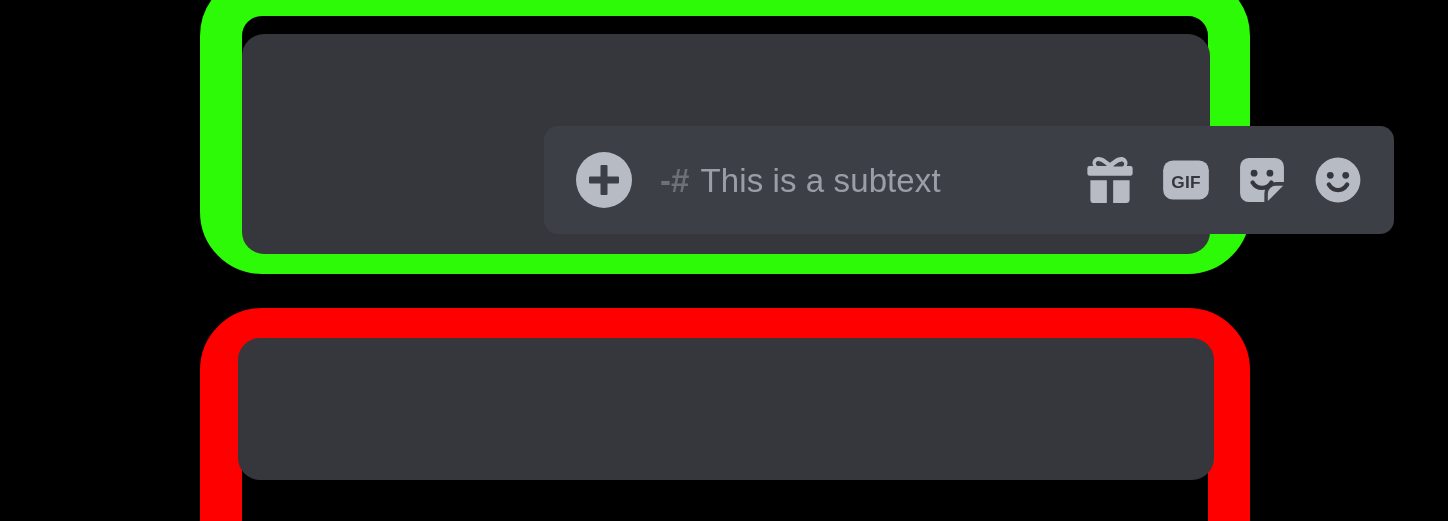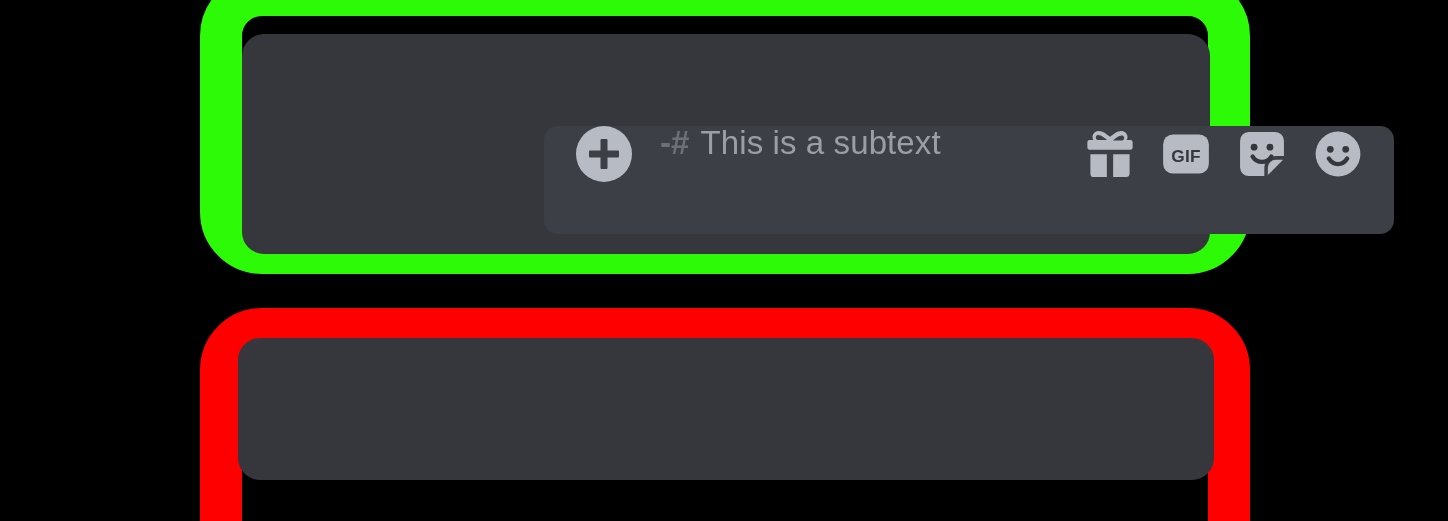--- a/index.html
+++ b/index.html
@@ -34,21 +34,21 @@
     border-radius: 22px;
   }
   .panel-top    { left: 242px; top: 34px;  width: 968px; height: 220px; }
   .panel-bottom { left: 238px; top: 338px; width: 976px; height: 142px; }
 
   .composer {
     position: absolute;
     background: #3d3f46;
     border-radius: 14px;
     display: flex;
-    align-items: flex-start;
+    align-items: center;
   }
   .composer-top {
     left: 302px; top: 92px; width: 850px; height: 108px;
     padding: 0 28px 0 32px;
     gap: 0;
   }
 
   
   .plus-filled {
     flex: 0 0 auto;

